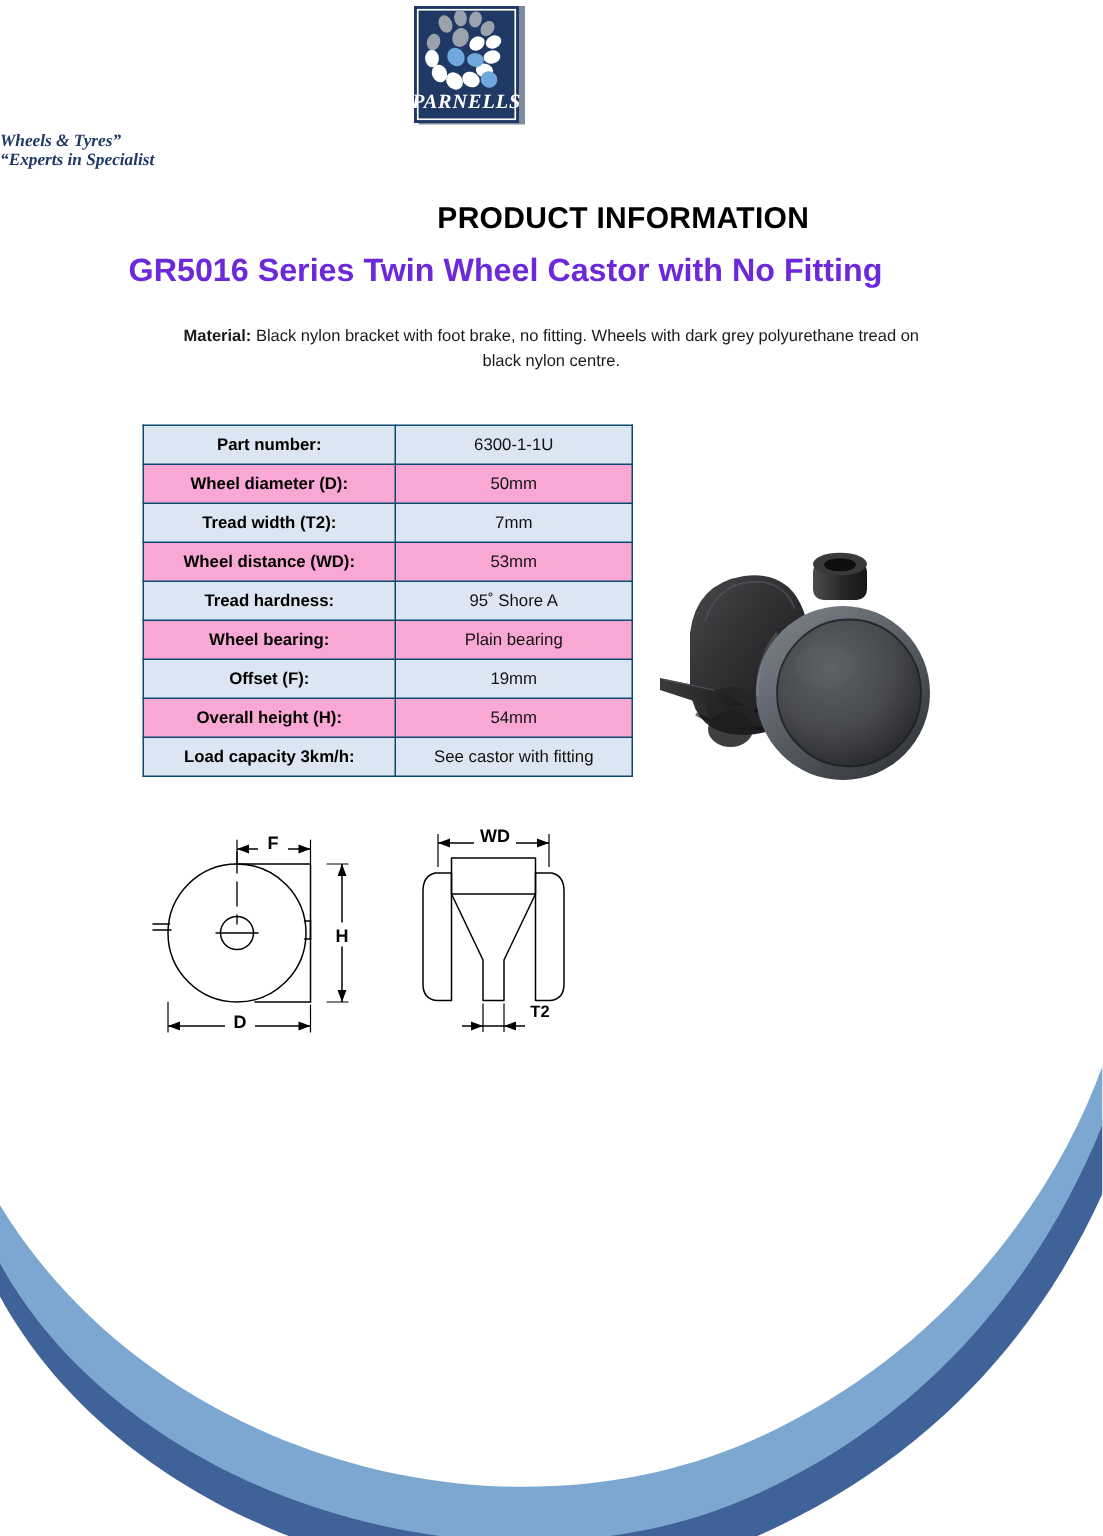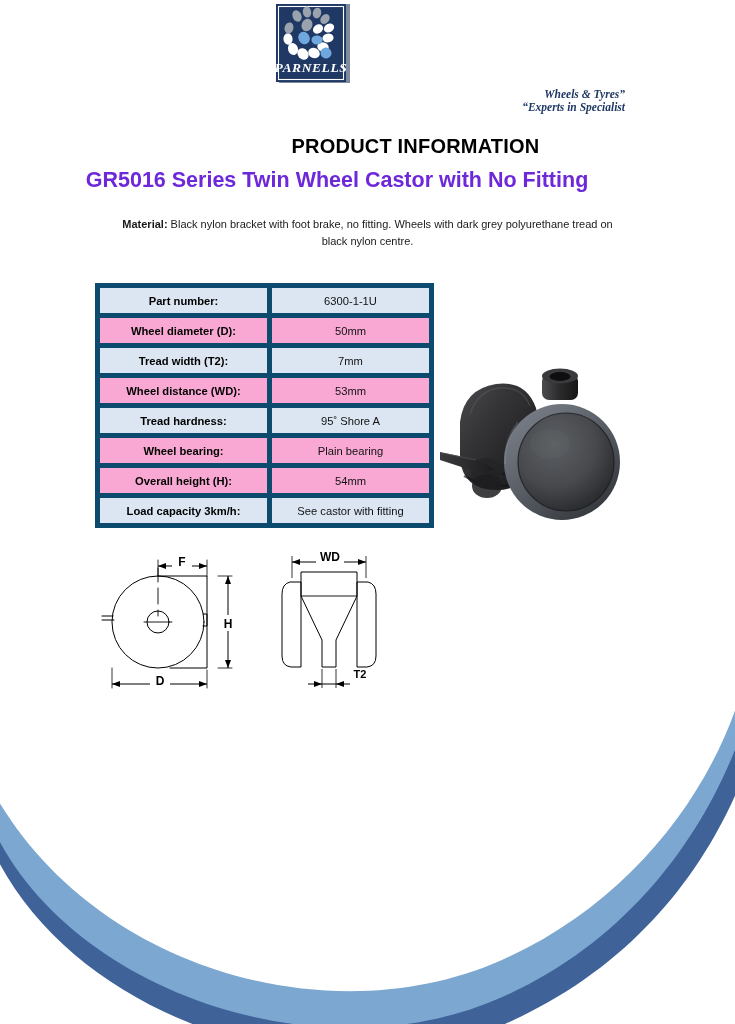--- a/index.html
+++ b/index.html
@@ -15,21 +15,21 @@
     font-family: "Liberation Sans", sans-serif;
     color: #000000;
   }
 
   
   .logo-block {
     position: absolute;
     top: 4px;
     left: 0;
     width: 625px;
-    text-align: right;
+    text-align: left;
   }
   .logo-mark {
     width: 74px;
     height: 82px;
     margin: 0 auto;
     display: block;
   }
   .logo-tagline {
     margin-top: 2px;
     font-family: "Liberation Serif", serif;
@@ -82,21 +82,21 @@
     position: absolute;
     top: 283px;
     left: 95px;
     width: 300px;
     border-collapse: collapse;
     table-layout: fixed;
   }
   .spec-table td {
     height: 25px;
     font-size: 11.2px;
-    border: 5px solid #0c4a6e;
+    border: 1px solid #0c4a6e;
     padding: 0 6px;
   }
   .spec-table td.k {
     width: 155px;
     text-align: center;
     font-weight: 700;
     color: #000;
   }
   .spec-table td.v {
     width: 145px;
@@ -202,20 +202,24 @@
         <td class="v">53mm</td>
       </tr>
       <tr class="odd">
         <td class="k">Tread hardness:</td>
         <td class="v">95˚ Shore A</td>
       </tr>
       <tr class="even">
         <td class="k">Wheel bearing:</td>
         <td class="v">Plain bearing</td>
       </tr>
+      <tr class="odd">
+        <td class="k">Offset (F):</td>
+        <td class="v">19mm</td>
+      </tr>
       <tr class="even">
         <td class="k">Overall height (H):</td>
         <td class="v">54mm</td>
       </tr>
       <tr class="odd">
         <td class="k">Load capacity 3km/h:</td>
         <td class="v">See castor with fitting</td>
       </tr>
     </tbody>
 </table>

